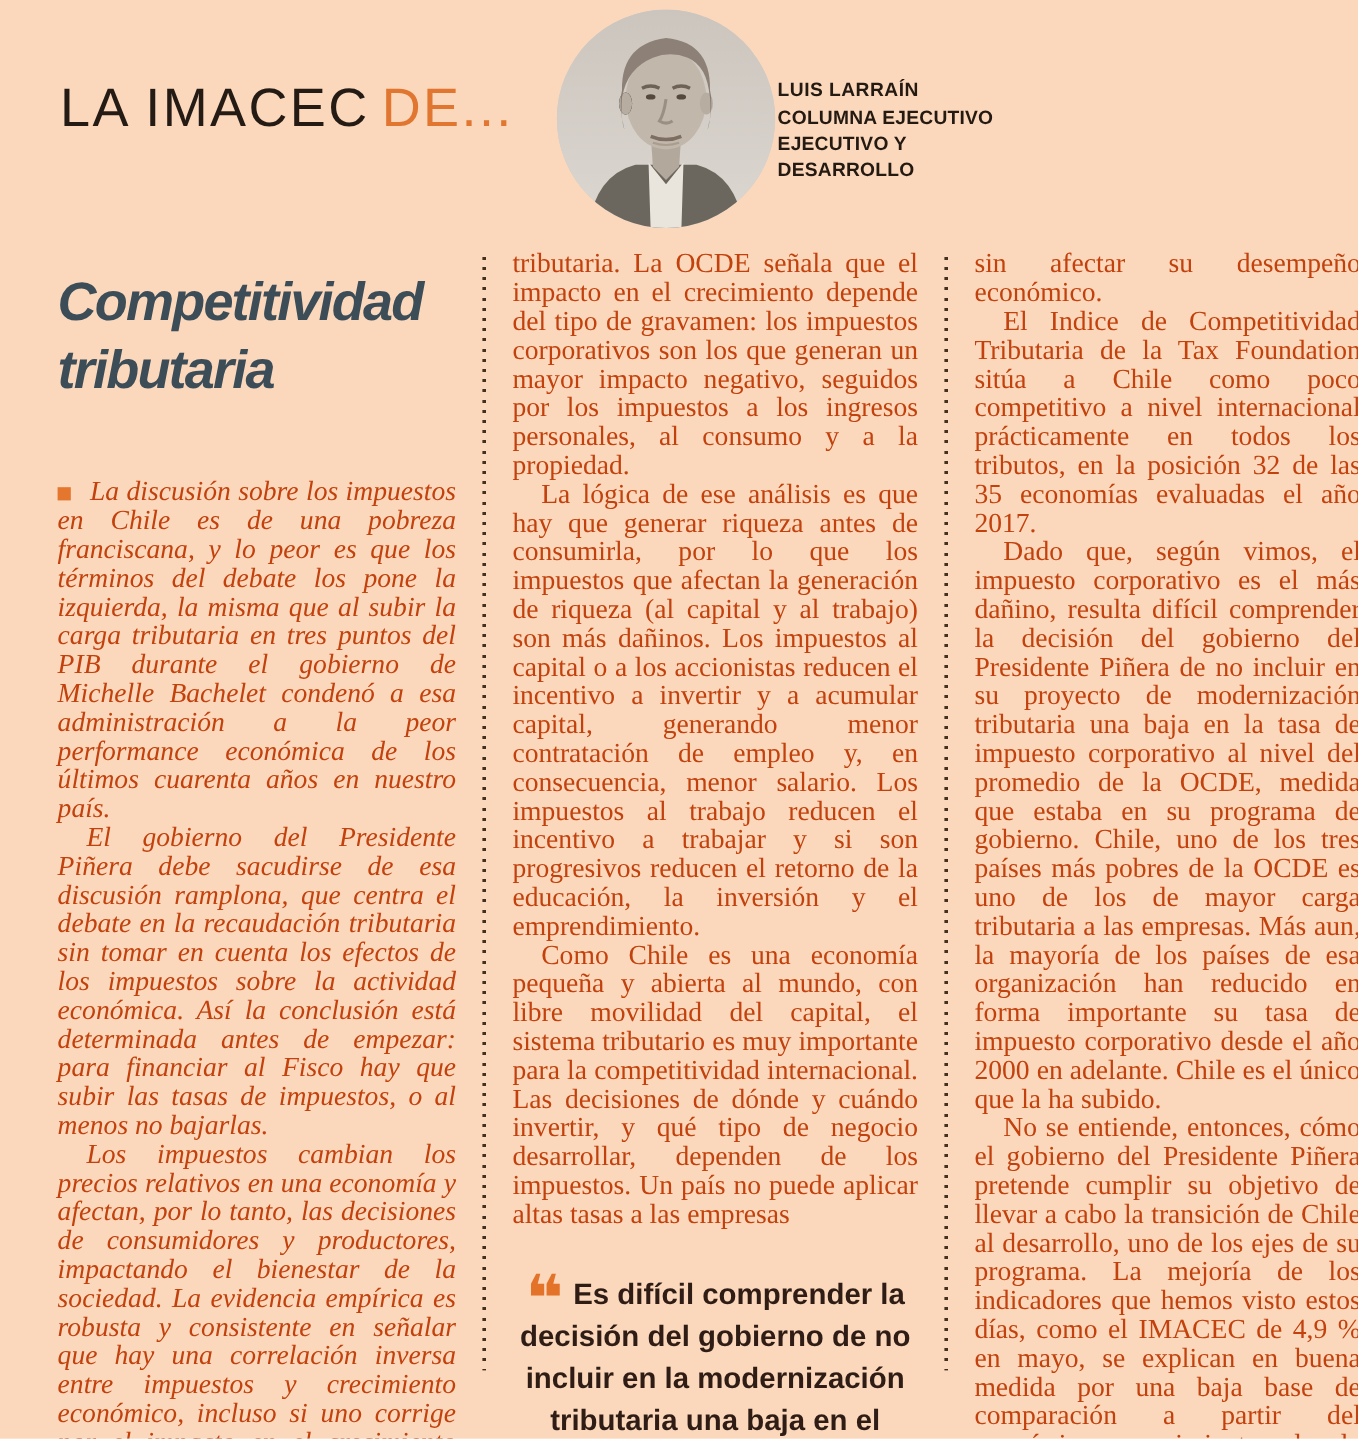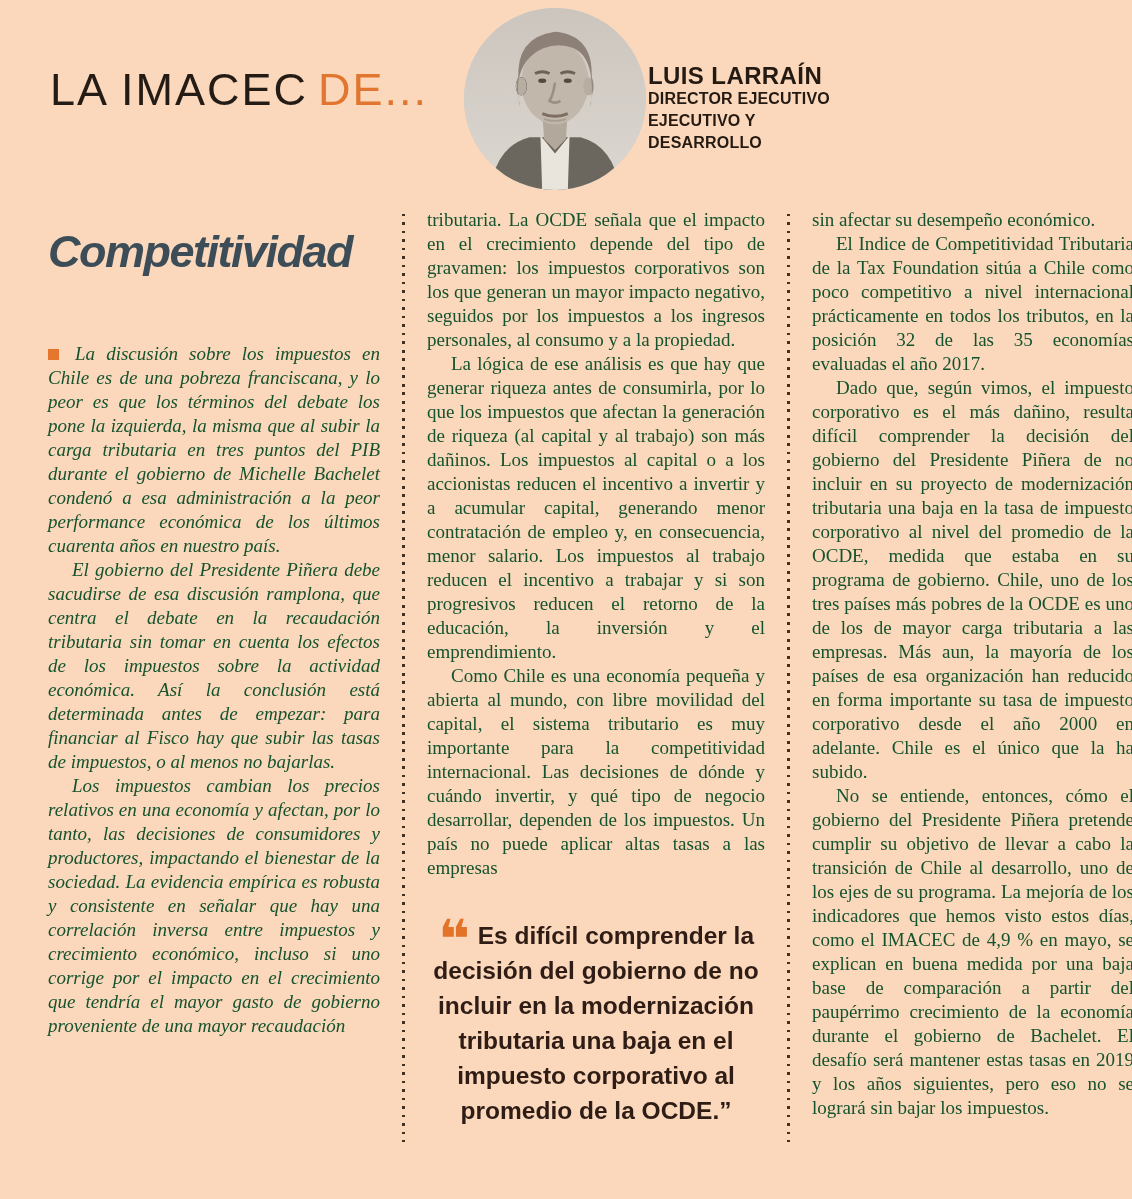--- a/index.html
+++ b/index.html
@@ -24,21 +24,21 @@
     position:absolute;left:464px;top:8px;
     width:182px;height:182px;border-radius:50%;
     overflow:hidden;background:#d3cdc6;
   }
   .portrait svg{display:block;width:100%;height:100%;}
   .byline{
     position:absolute;left:648px;top:64px;
     font-family:"Liberation Sans", sans-serif;
     color:#241a12;
   }
-  .byline .name{font-size:24px;font-weight:bold;letter-spacing:.4px;line-height:24px;}
+  .byline .name{font-size:16px;font-weight:bold;letter-spacing:.4px;line-height:24px;}
   .byline .role{font-size:16px;font-weight:bold;line-height:22px;letter-spacing:.2px;}
   
   .cols{
     display:flex;align-items:flex-start;
     padding:6px 24px 0 48px;
   }
   .col{flex:0 0 auto;}
   .col-1{width:332px;font-style:italic;}
   .col-2{width:338px;}
   .col-3{width:322px;}
@@ -49,24 +49,24 @@
   }
   h1.title{
     margin:16px 0 62px 0;
     font-family:"Liberation Sans", sans-serif;
     font-weight:bold;
     font-size:45px;line-height:56px;letter-spacing:-1.5px;
     color:#3c4d58;
   }
   p.body{
     margin:0;
-    font-size:19px;line-height:24px;
+    font-size:23px;line-height:24px;
     text-align:justify;
     hyphens:auto;-webkit-hyphens:auto;
-    color:#14532d;
+    color:#c2410c;
   }
   p.body.indent{text-indent:24px;}
   .bullet{
     display:inline-block;width:11px;height:11px;
     background:#e4762d;margin-right:16px;
     vertical-align:baseline;
   }
   .pull-quote{
     margin-top:38px;
     font-family:"Liberation Sans", sans-serif;
@@ -127,31 +127,32 @@
 
         <path d="M50,41 Q49,48 47,51 Q50,53 53,51" stroke="#9a8f83" stroke-width="1.4" fill="none"></path>
 
         <path d="M43,58 Q50,61 57,58" stroke="#7d6e61" stroke-width="1.6" fill="none"></path>
         <path d="M44,61 Q50,63 56,61" stroke="#a99d90" stroke-width="1" fill="none"></path>
       </svg>
     </div>
 
     <div class="byline">
       <div class="name">LUIS LARRAÍN</div>
-      <div class="role">DIRECTOR EJECUTIVO</div>
+      <div class="role">COLUMNA EJECUTIVO</div>
       <div class="role">EJECUTIVO Y</div>
       <div class="role">DESARROLLO</div>
     </div>
   </header>
 
   <main class="cols">
 
     <section class="col col-1">
       <h1 class="title">
         <span>Competitividad</span><br>
+        <span>tributaria</span>
       </h1>
       <p class="body"><span class="bullet"></span><span>La discusión sobre los impuestos en Chile es de una pobreza franciscana, y lo peor es que los términos del debate los pone la izquierda, la misma que al subir la carga tributaria en tres puntos del PIB durante el gobierno de Michelle Bachelet condenó a esa administración a la peor performance económica de los últimos cuarenta años en nuestro país.</span></p>
       <p class="body indent">El gobierno del Presidente Piñera debe sacudirse de esa discusión ramplona, que centra el debate en la recaudación tributaria sin tomar en cuenta los efectos de los impuestos sobre la actividad económica. Así la conclusión está determinada antes de empezar: para financiar al Fisco hay que subir las tasas de impuestos, o al menos no bajarlas.</p>
       <p class="body indent">Los impuestos cambian los precios relativos en una economía y afectan, por lo tanto, las decisiones de consumidores y productores, impactando el bienestar de la sociedad. La evidencia empírica es robusta y consistente en señalar que hay una correlación inversa entre impuestos y crecimiento económico, incluso si uno corrige por el impacto en el crecimiento que tendría el mayor gasto de gobierno proveniente de una mayor recaudación</p>
     </section>
 
     <div class="vdiv"></div>
 
     <section class="col col-2">
       <p class="body">tributaria.  La OCDE señala que el impacto en el crecimiento depende del tipo de gravamen: los impuestos corporativos son los que generan un mayor impacto negativo, seguidos por los impuestos a los ingresos personales, al consumo y a la propiedad.</p>

